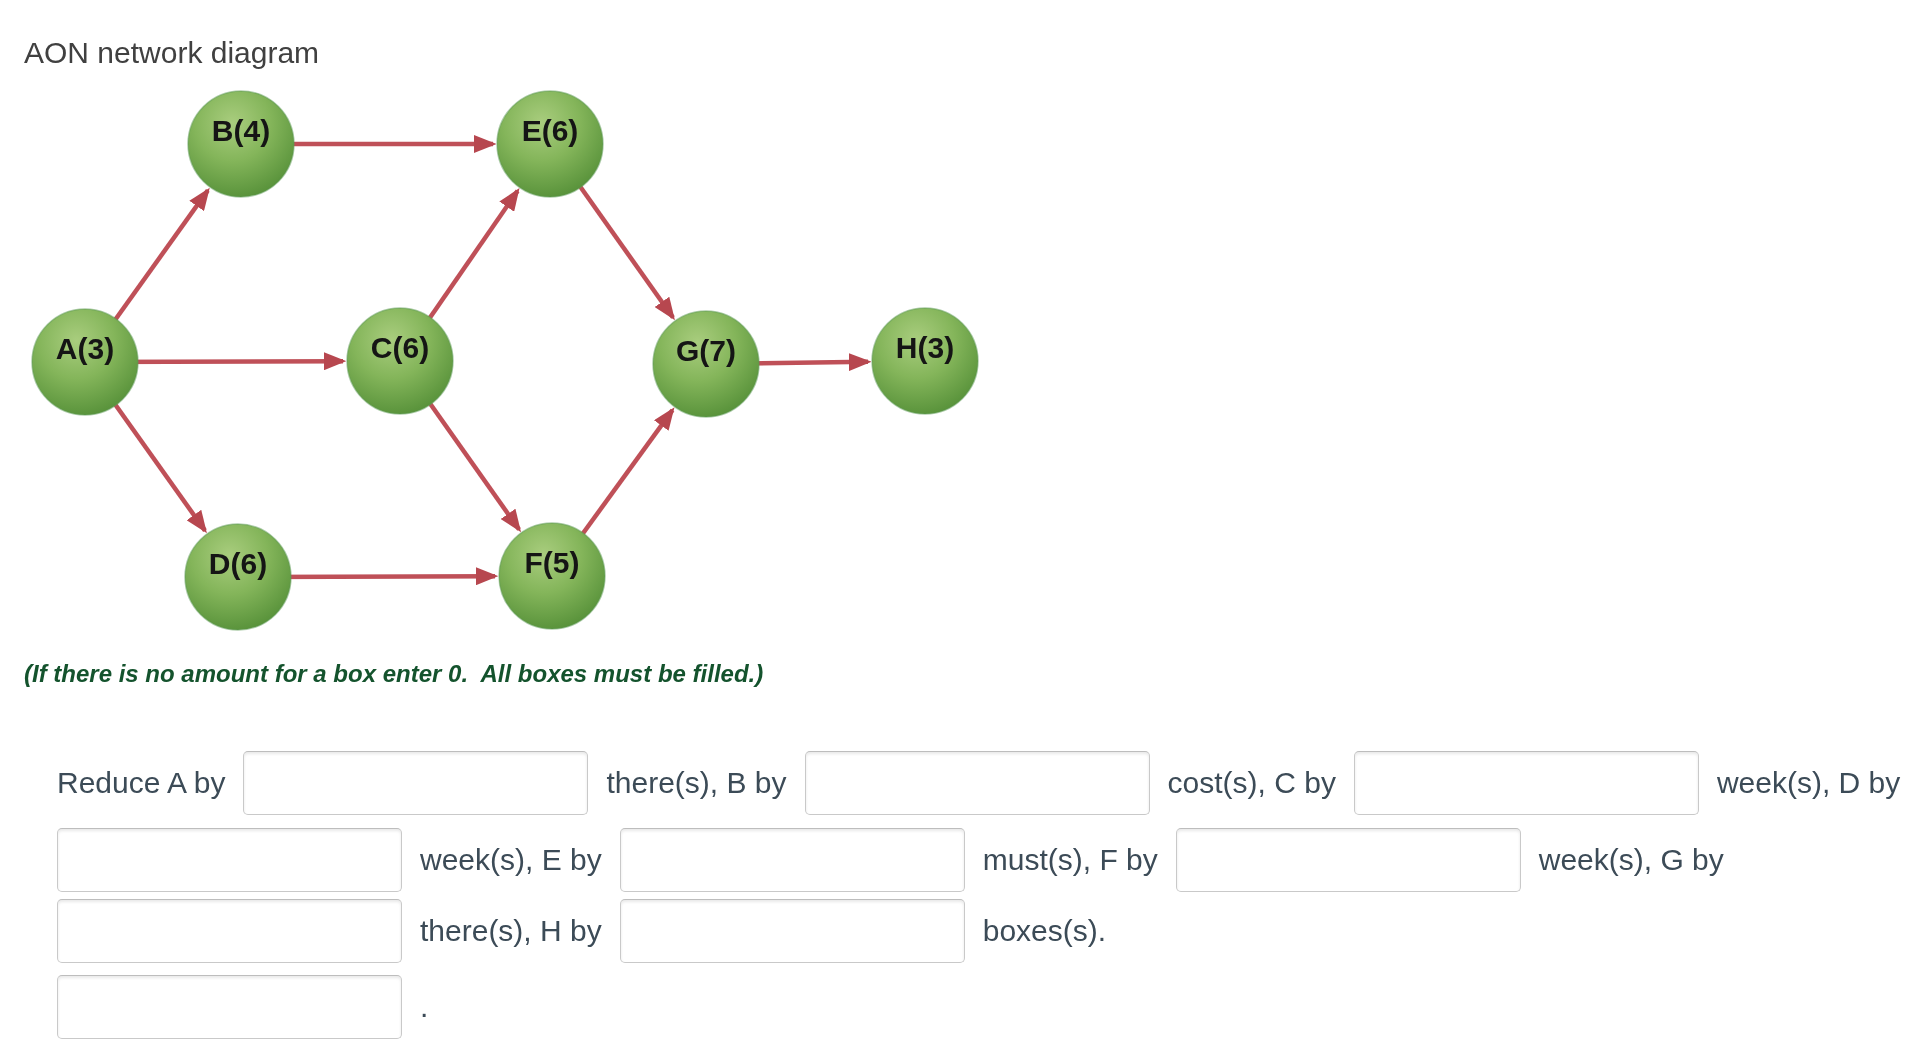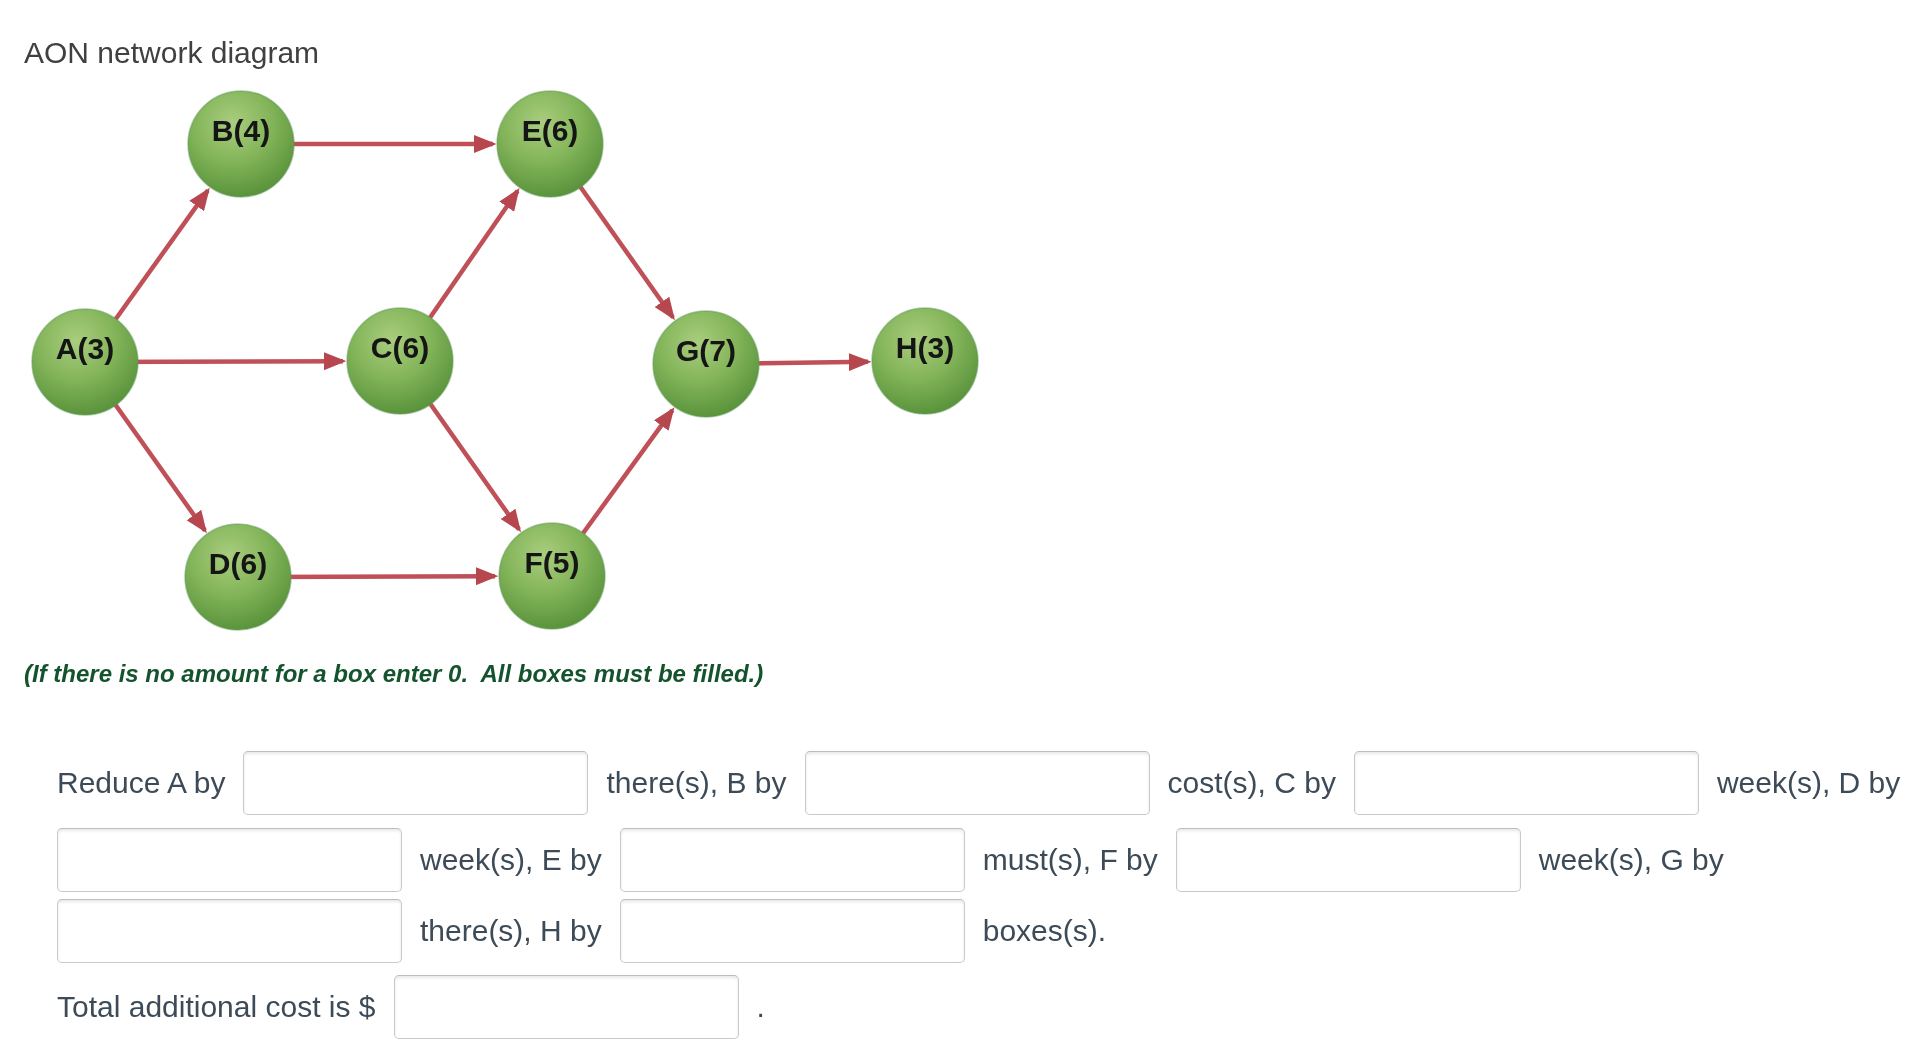--- a/index.html
+++ b/index.html
@@ -118,17 +118,16 @@
       <input type="text" class="form-input" style="">
       <span class="form-label">week(s), G by</span>
     </div>
     <div class="form-row row-2">
       <input type="text" class="form-input" style="">
       <span class="form-label">there(s), H by</span>
       <input type="text" class="form-input" style="">
       <span class="form-label">boxes(s).</span>
     </div>
     <div class="form-row row-3">
-      <span class="form-label">Total additional cost is $</span>
       <input type="text" class="form-input" style="">
       <span class="form-label">.</span>
     </div>
   </div>
 
 </body></html>

